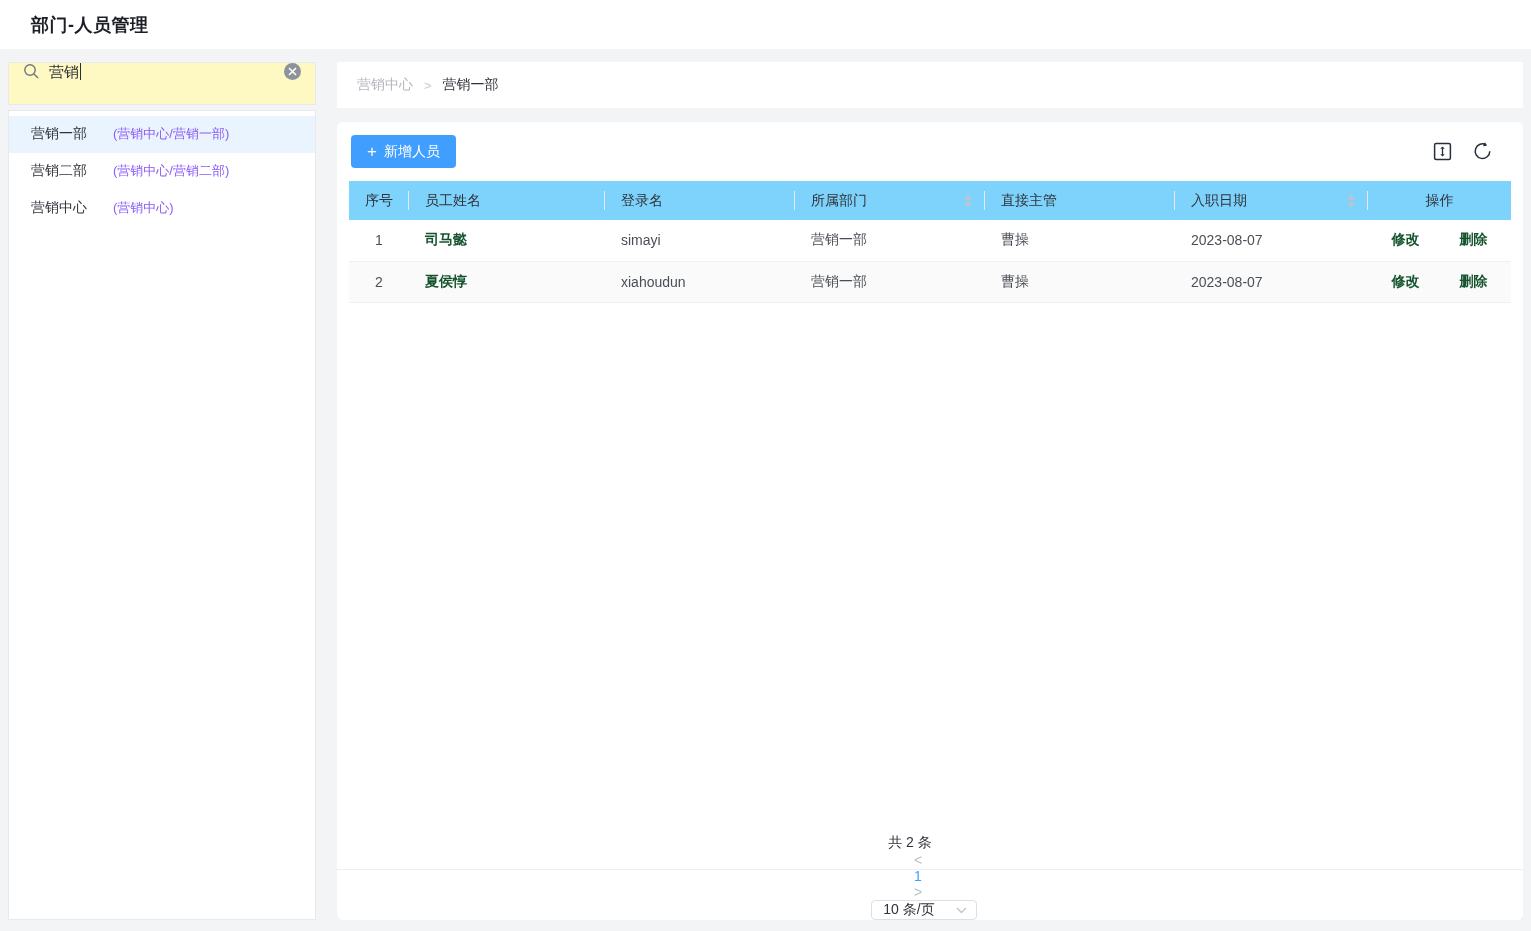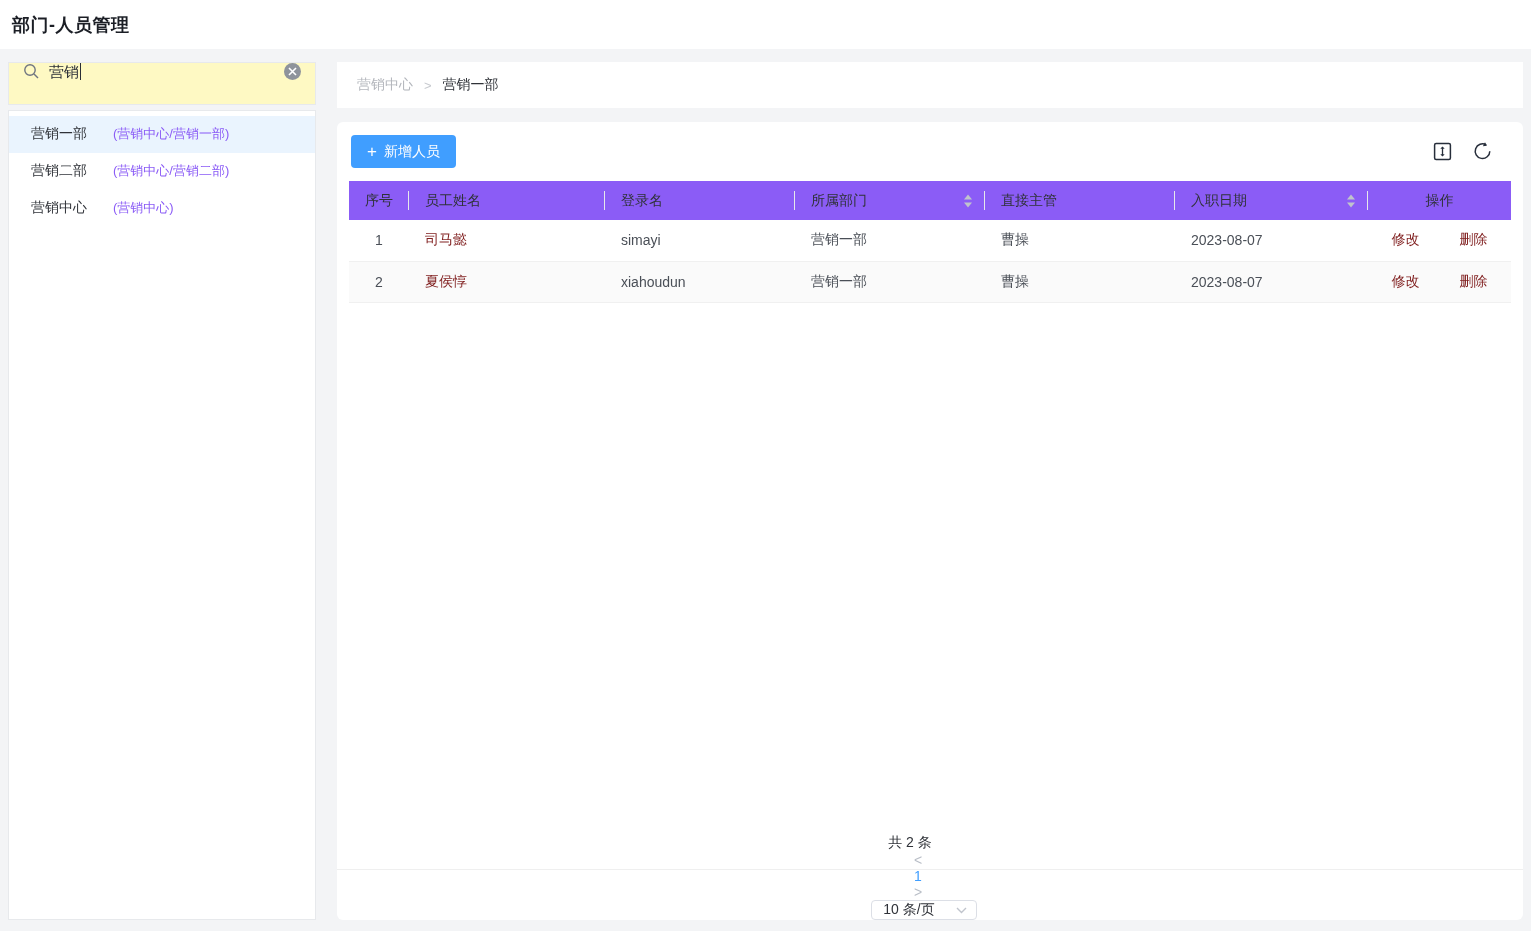--- a/index.html
+++ b/index.html
@@ -5,21 +5,21 @@
   * { box-sizing: border-box; margin: 0; padding: 0; }
   html, body { width: 1531px; height: 931px; }
   body {
     background: #f3f4f6;
     font-family: "Liberation Sans", sans-serif;
     font-size: 14px;
     color: #303133;
     overflow: hidden;
   }
   
-  .page-header { background: #fff; height: 49px; display: flex; align-items: center; padding-left: 12px; }
+  .page-header { background: #fff; height: 49px; display: flex; align-items: center; padding-left: 31px; }
   .page-title { font-size: 18px; font-weight: bold; color: #1b1e25; letter-spacing: .5px; }
 
   
   .content { display: flex; margin: 13px 8px 0 8px; height: 858px; }
 
   
   .sidebar { width: 308px; display: flex; flex-direction: column; margin-right: 21px; }
   .search-box {
     background: #fef9c3; border: 1px solid #e7e9ec; height: 43px;
     display: flex; padding: 0 14px; margin-bottom: 5px;
@@ -56,31 +56,31 @@
   .add-btn .plus { font-size: 17px; font-weight: 400; margin-right: 7px; line-height: 1; }
   .toolbar-icons { display: flex; align-items: center; gap: 20px; color: #272e3b; }
   .tool-icon { cursor: pointer; display: flex; }
 
   
   .table-wrap { padding: 0 12px; }
   table { width: 100%; border-collapse: collapse; table-layout: fixed; }
   col.c-idx { width: 60px; } col.c-name { width: 196px; } col.c-login { width: 190px; }
   col.c-dept { width: 190px; } col.c-sup { width: 190px; } col.c-date { width: 193px; } col.c-act { width: 143px; }
   thead th {
-    background: #8b5cf6; height: 39px; font-weight: 500; color: #2f3238;
+    background: #7dd3fc; height: 39px; font-weight: 500; color: #2f3238;
     text-align: left; padding: 0 16px; position: relative; font-size: 14px;
   }
   thead th.center { text-align: center; padding: 0; }
   thead th:not(:last-child)::after {
     content: ""; position: absolute; right: 0; top: 10px; height: 19px; width: 1px; background: #e6e8eb;
   }
   tbody td { height: 41px; border-bottom: 1px solid #f0f0f0; padding: 0 16px; color: #4a4f57; }
   tbody td.center { text-align: center; padding: 0; }
   tbody tr:nth-child(even) { background: #fafafa; }
-  .link { color: #7f1d1d; cursor: pointer; text-decoration: none; }
+  .link { color: #14532d; cursor: pointer; text-decoration: none; font-weight: bold; }
   .row-actions { display: flex; justify-content: center; gap: 40px; }
   .sort-carets { position: absolute; right: 13px; top: 50%; transform: translateY(-50%); display: flex; flex-direction: column; align-items: center; cursor: pointer; }
   .caret-up { width: 0; height: 0; border-left: 4px solid transparent; border-right: 4px solid transparent; border-bottom: 5px solid #c0c4cc; }
   .caret-down { width: 0; height: 0; border-left: 4px solid transparent; border-right: 4px solid transparent; border-top: 5px solid #c0c4cc; margin-top: 3px; }
 
   
   .card-footer {
     margin-top: auto; border-top: 1px solid #efefef; height: 51px;
     display: flex; align-items: center; justify-content: flex-end; padding-right: 24px; flex-direction: column;
   }

